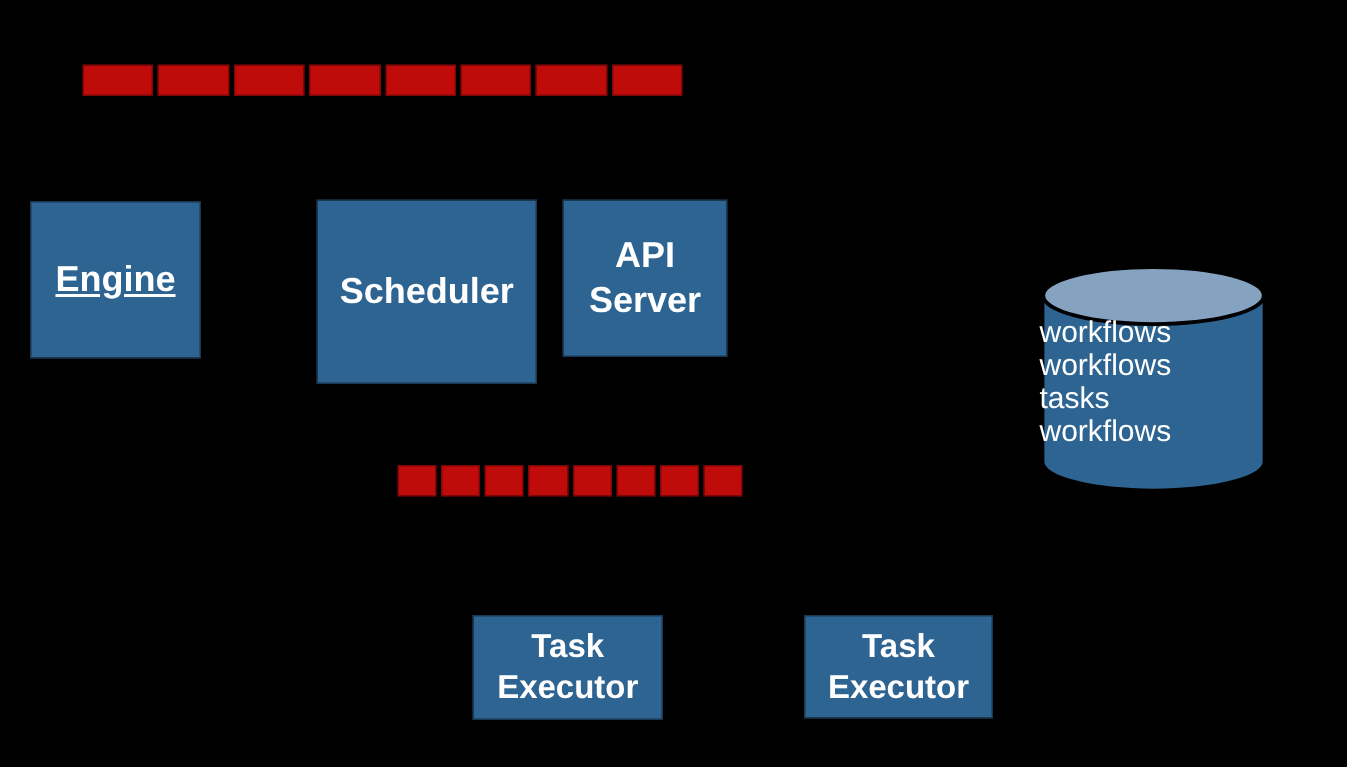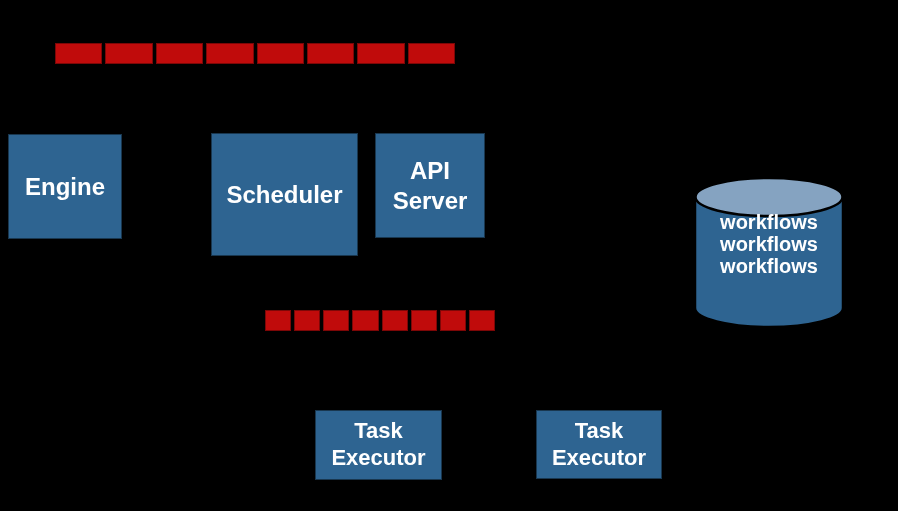--- a/index.html
+++ b/index.html
@@ -27,21 +27,21 @@
     background: var(--box-blue);
     border: 1px solid rgba(0,0,0,0.45);
     color: var(--label-white);
     font-weight: bold;
     display: flex;
     align-items: center;
     justify-content: center;
     text-align: center;
   }
   .box .label { white-space: pre-line; line-height: 1.22; }
-  .box-engine   { left: 8px;   top: 134px; width: 114px; height: 105px; font-size: 24px; }
+  .box-engine   { left: 20px;   top: 134px; width: 114px; height: 105px; font-size: 24px; text-decoration: underline; }
   .box-scheduler{ left: 211px; top: 133px; width: 147px; height: 123px; font-size: 24px; }
   .box-api      { left: 375px; top: 133px; width: 110px; height: 105px; font-size: 24px; }
   .box-taskex1  { left: 315px; top: 410px; width: 127px; height: 70px;  font-size: 22px; }
   .box-taskex2  { left: 536px; top: 410px; width: 126px; height: 69px;  font-size: 22px; }
 
   
   .queue {
     position: absolute;
     display: flex;
     gap: 3px;
@@ -57,23 +57,23 @@
   
   .cylinder {
     position: absolute;
     left: 693px; top: 176px;
     width: 152px; height: 155px;
   }
   .cylinder svg { position: absolute; left: 0; top: 0; }
   .cyl-text {
     position: absolute;
     left: 0; right: 0; top: 35px;
-    text-align: center;
+    text-align: left;
     color: var(--label-white);
-    font-weight: bold;
+    font-weight: normal;
     font-size: 20px;
     line-height: 22px;
   }
 </style>
 </head>
 <body>
 
 <div class="stage">
 
   <div class="queue queue-top">
@@ -101,20 +101,21 @@
   </div>
 
   <div class="cylinder">
     <svg width="152" height="155" viewBox="0 0 152 155">
       <path d="M 2 21 L 2 132 A 74 19 0 0 0 150 132 L 150 21 Z" fill="#2e6491" stroke="#000000" stroke-width="2.5"></path>
       <ellipse cx="76" cy="21" rx="73.5" ry="19" fill="#85a3c1" stroke="#000000" stroke-width="2.5"></ellipse>
     </svg>
     <div class="cyl-text">
       <div>workflows</div>
       <div>workflows</div>
+      <div>tasks</div>
       <div>workflows</div>
     </div>
   </div>
 
   <div class="queue queue-bottom">
       <div class="seg"></div>
       <div class="seg"></div>
       <div class="seg"></div>
       <div class="seg"></div>
       <div class="seg"></div>

